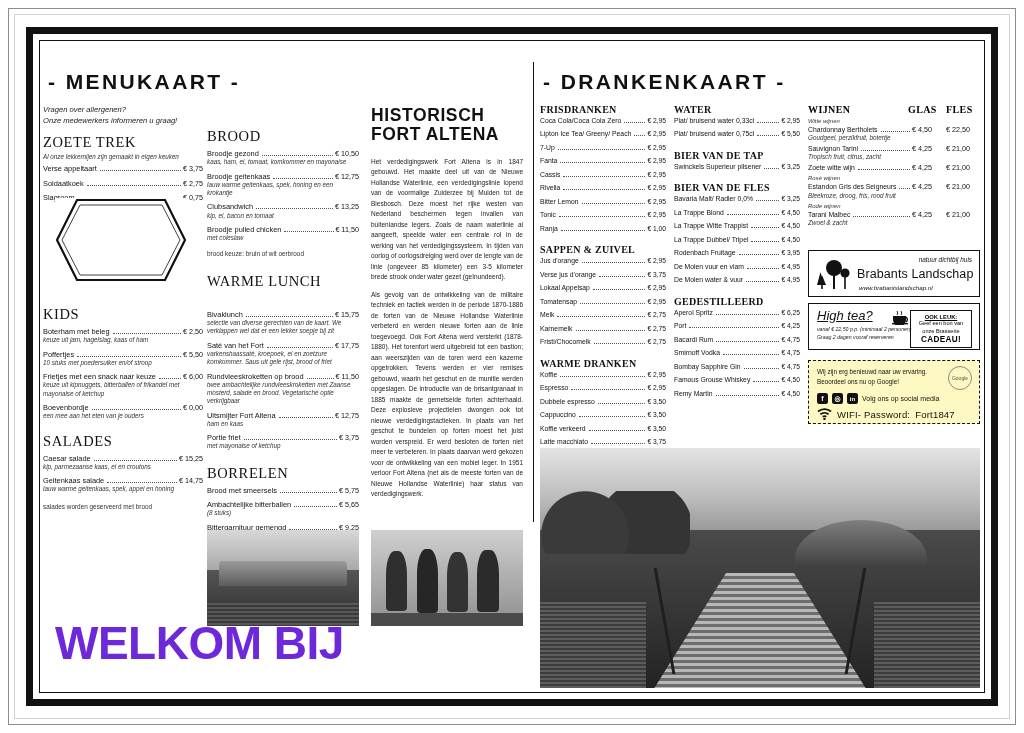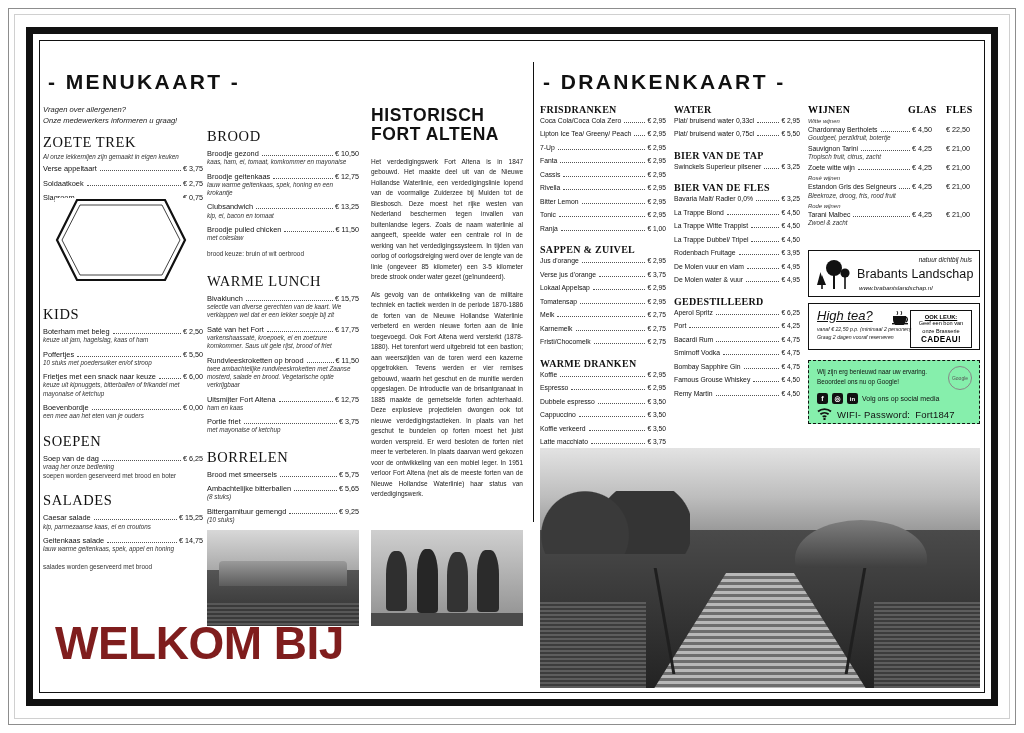--- a/index.html
+++ b/index.html
@@ -186,40 +186,40 @@
   }
   .ht-sub { font-style: italic; font-size: 5.2px; color: #222; line-height:1.5; }
   .cadeau-box { border: 1.2px solid #111; text-align: center; padding: 3px 5px; }
   .cadeau-top { font-size: 5.8px; font-weight: bold; text-decoration: underline; }
   .cadeau-mid { font-size: 5.6px; line-height: 1.35; }
   .cadeau-big { font-size: 8.2px; font-weight: bold; letter-spacing: .3px; }
 
   .social-box {
     position: absolute;
     border: 1.2px dashed #111;
-    background: #86efac;
+    background: #fef9c3;
   }
   .soc-line { font-size: 6.3px; color: #111; line-height: 1.55; }
   .soc-row { display: flex; align-items: center; gap: 4px; margin-top: 3px; }
   .soc-ic {
     width: 11px; height: 11px; background: #111; color: #fff;
     border-radius: 2.2px; font-size: 7px; font-weight: bold;
     display: flex; align-items: center; justify-content: center;
   }
   .soc-txt { font-size: 7px; color: #111; }
   .wifi-row { display: flex; align-items: center; gap: 5px; margin-top: 3px; }
   .wifi-txt { font-size: 9.5px; color: #111; letter-spacing: .2px; }
 
   
   .welkom {
     font-family: "Liberation Sans", sans-serif;
     font-weight: bold;
     font-size: 46px;
     letter-spacing: -0.5px;
-    color: #7f1d1d;
+    color: #6d28d9;
     line-height: 1;
   }
   .fortlogo {
     position: relative; width: 110px; height: 54px;
   }
   .fortlogo .ft, .fortlogo .al {
     font-family: "Liberation Sans", sans-serif;
     font-weight: bold; color: #111;
     letter-spacing: -0.5px;
     line-height: .95;
@@ -357,34 +357,20 @@
             <div class="row">
               <span class="nm">Boevenbordje</span>
               <span class="dots"></span>
               <span class="pr">€ 0,00</span>
             </div>
             <span class="item-note">een mee aan het eten van je ouders</span>
           </div>
         </div>
     </div>
 
-    <div style="margin-top:12px;">
-      <div class="sect-title">SOEPEN</div>
-      <div id="soepen-items" style="margin-top:4px;">
-          <div class="grp">
-            <div class="row">
-              <span class="nm">Soep van de dag</span>
-              <span class="dots"></span>
-              <span class="pr">€ 6,25</span>
-            </div>
-            <span class="item-note">vraag her onze bediening</span>
-          </div>
-        </div>
-      <div class="note-sm" style="margin-top:1px;">soepen worden geserveerd met brood en boter</div>
-    </div>
 
     <div style="margin-top:12px;">
       <div class="sect-title">SALADES</div>
       <div id="salades-items" style="margin-top:4px;">
           <div class="grp">
             <div class="row">
               <span class="nm">Caesar salade</span>
               <span class="dots"></span>
               <span class="pr">€ 15,25</span>
             </div>
@@ -436,21 +422,21 @@
             <span class="dots"></span>
             <span class="pr">€ 11,50</span>
           </div>
           <span class="item-note">met coleslaw</span>
         </div>
       </div>
     <div class="note-sm" style="margin-top:8px;">brood keuze: bruin of wit oerbrood</div>
 
     <div style="margin-top:14px;">
       <div class="sect-title">WARME LUNCH</div>
-      <div id="warme-lunch-items" style="margin-top:4px;">
+      <div id="warme-lunch-items" style="margin-top:20px;">
           <div class="grp">
             <div class="row">
               <span class="nm">Bivaklunch</span>
               <span class="dots"></span>
               <span class="pr">€ 15,75</span>
             </div>
             <span class="item-note">selectie van diverse gerechten van de kaart. We verklappen wel dat er een lekker soepje bij zit</span>
           </div>
           <div class="grp">
             <div class="row">

